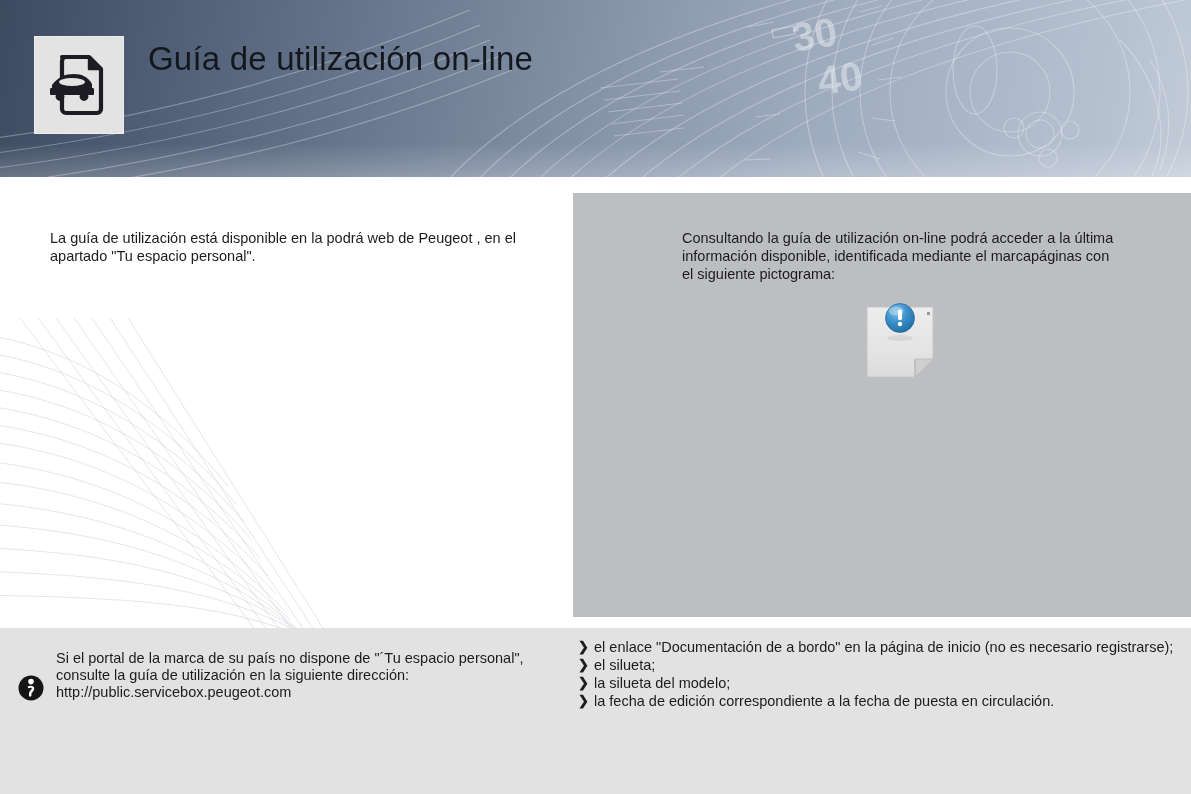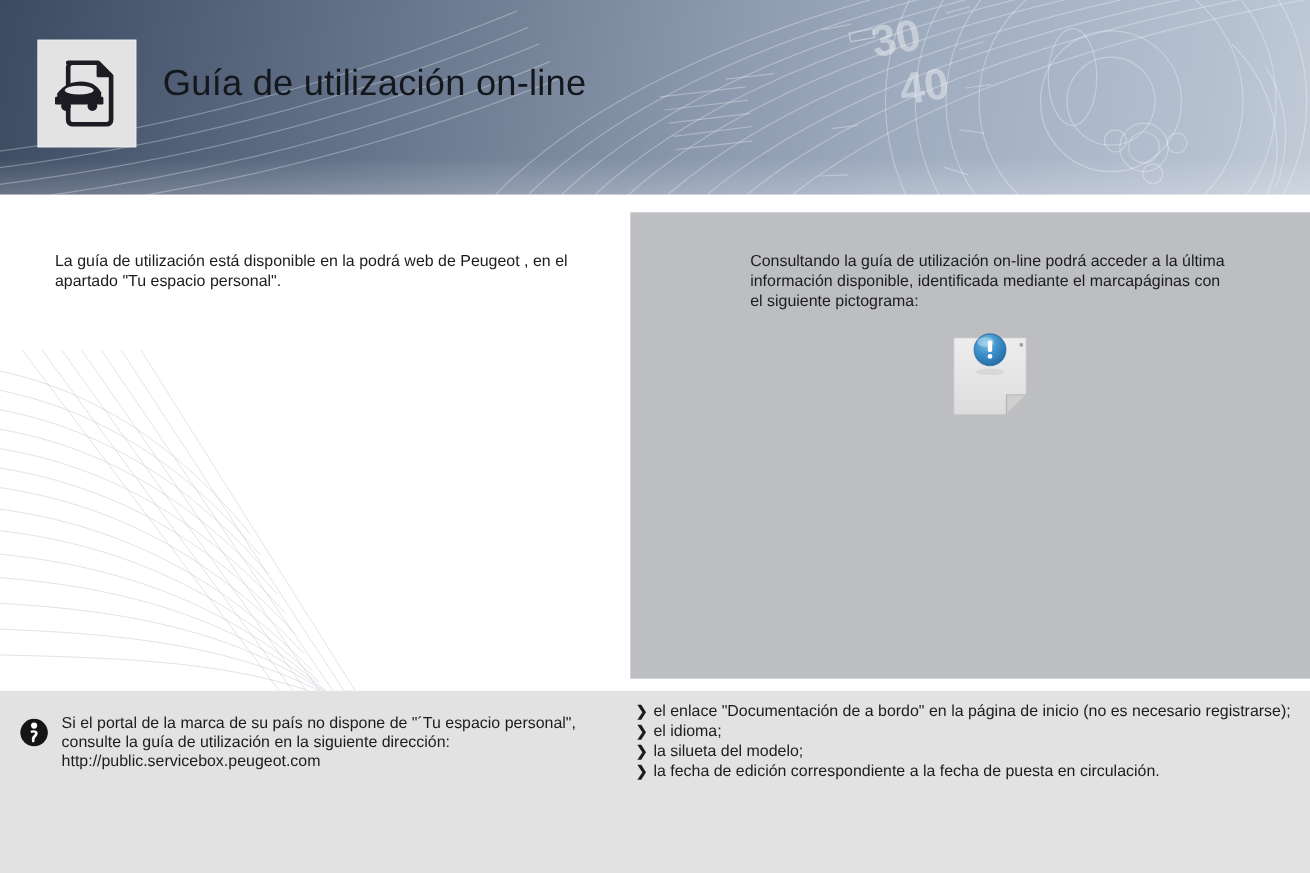--- a/index.html
+++ b/index.html
@@ -70,21 +70,21 @@
     background: #e3e3e3;
     border: 1px solid rgba(255,255,255,0.35);
     box-sizing: border-box;
     display: flex;
     align-items: center;
     justify-content: center;
   }
   .header-title {
     position: absolute;
     left: 148px;
-    top: 56px;
+    top: 40px;
     font-size: 33px;
     color: #14171c;
     letter-spacing: 0.2px;
     white-space: nowrap;
   }
 
   
   .body-area {
     position: absolute;
     left: 0;
@@ -156,20 +156,21 @@
     height: 166px;
     background: #e2e2e2;
   }
   .footer-left {
     position: absolute;
     left: 18px;
     top: 22px;
     width: 545px;
     display: flex;
     gap: 12px;
+    align-items: flex-end;
   }
   .info-icon-slot {
     flex: 0 0 auto;
     width: 26px;
     height: 26px;
     margin-top: 3px;
   }
   .footer-left-text p {
     margin: 0;
     font-size: 14.5px;
@@ -397,21 +398,21 @@
     </div>
 
     <div class="footer-right">
       <ul class="bullets">
         <li>
           <span class="chev">❯</span>
           <span>el enlace "Documentación de a bordo" en la página de inicio (no es necesario registrarse);</span>
         </li>
         <li>
           <span class="chev">❯</span>
-          <span>el idioma;</span>
+          <span>el silueta;</span>
         </li>
         <li>
           <span class="chev">❯</span>
           <span>la silueta del modelo;</span>
         </li>
         <li>
           <span class="chev">❯</span>
           <span>la fecha de edición correspondiente a la fecha de puesta en circulación.</span>
         </li>
       </ul>

